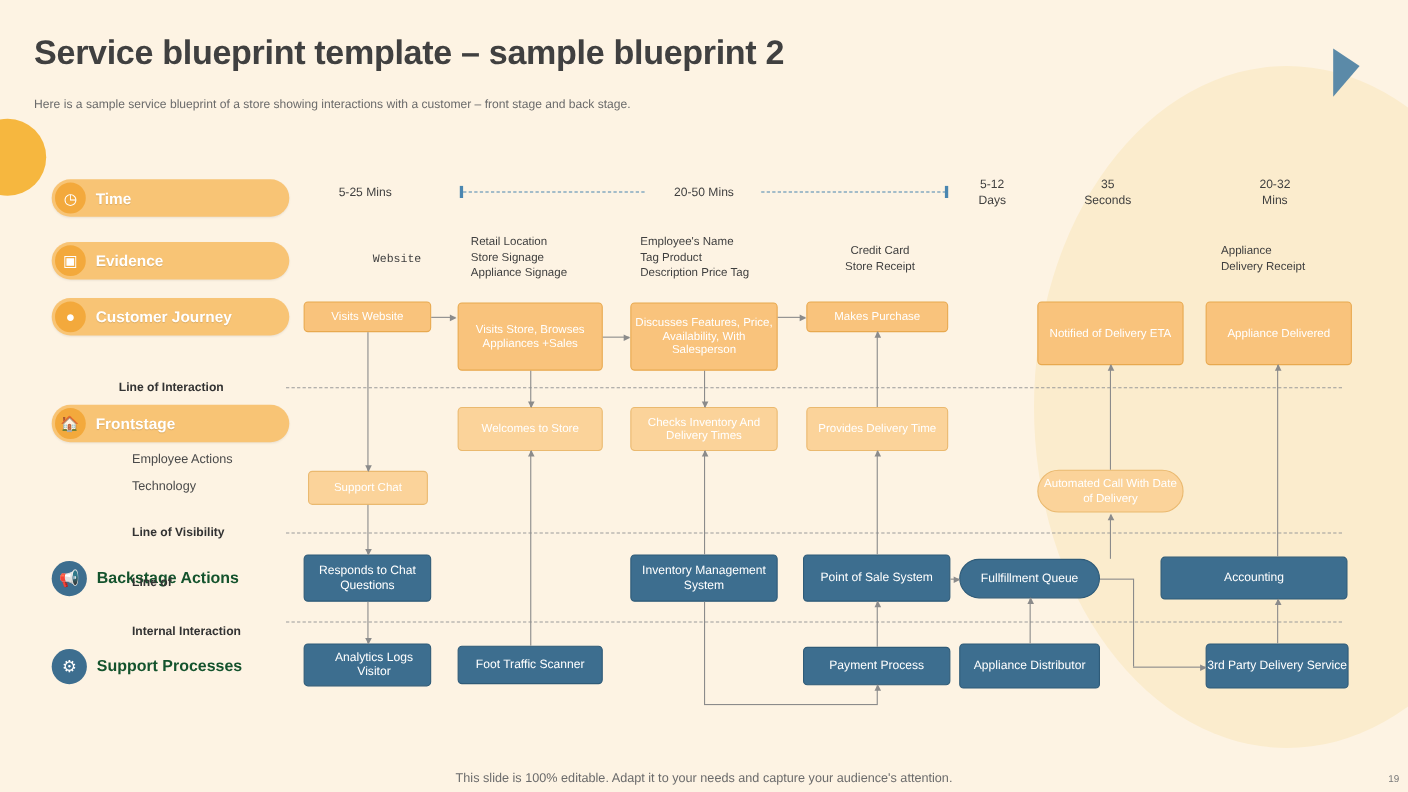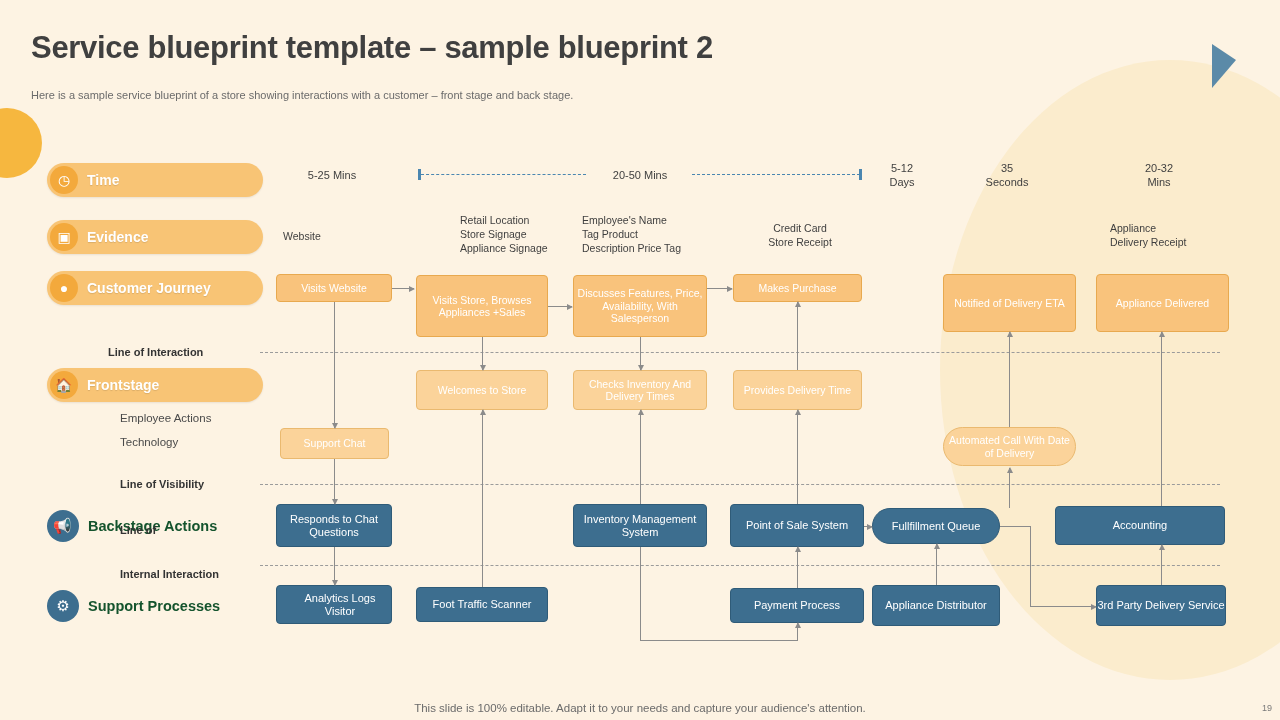--- a/index.html
+++ b/index.html
@@ -174,23 +174,23 @@
   </div>
   <div class="time-text" style="left:960px;top:162px;width:94px;">
     <span>35</span><br>
     <span>Seconds</span>
   </div>
   <div class="time-text" style="left:1112px;top:162px;width:94px;">
     <span>20-32</span><br>
     <span>Mins</span>
   </div>
 
-  <div class="label-text" style="left:283px;top:230px;width:100px;text-align:left;">Website</div>
-
-  <div class="label-text" style="left:428px;top:214px;width:150px;margin-left:32px;">
+  <div class="label-text" style="left:283px;top:230px;width:100px;text-align:right;font-family:Liberation Mono, monospace;">Website</div>
+
+  <div class="label-text" style="left:428px;top:214px;width:150px;">
     <span>Retail Location</span><br>
     <span>Store Signage</span><br>
     <span>Appliance Signage</span>
   </div>
 
   <div class="label-text" style="left:582px;top:214px;width:160px;">
     <span>Employee's Name</span><br>
     <span>Tag Product</span><br>
     <span>Description Price Tag</span>
   </div>

